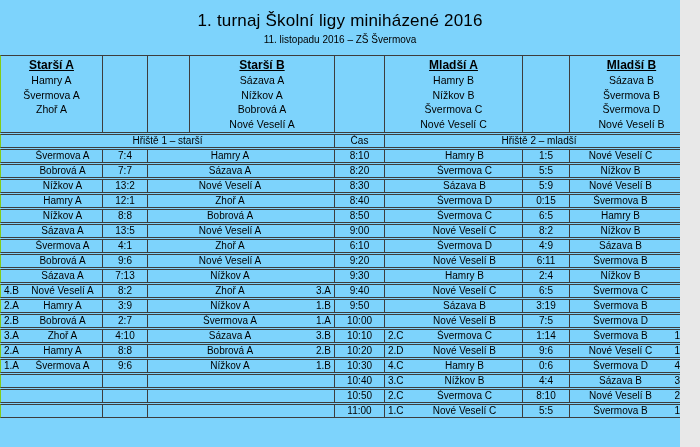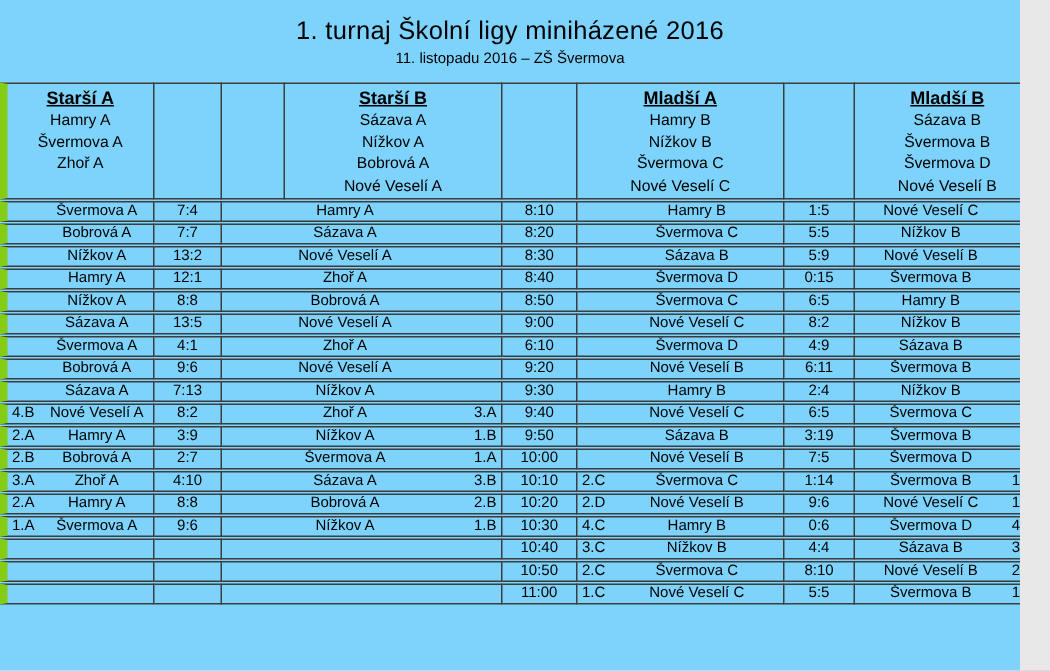--- a/index.html
+++ b/index.html
@@ -18,21 +18,21 @@
   table.sched{
     border-collapse:separate;border-spacing:0 1px;
     margin:9px auto 0 auto;width:694px;table-layout:fixed;
   }
   table.sched td{
     border:1px solid #3d3d3d;border-left:none;
     padding:0;font-size:10px;line-height:12px;height:12px;
     text-align:center;overflow:hidden;white-space:nowrap;
     box-sizing:border-box;
   }
-  table.sched tr td:first-child{border-left:5px solid #84cc16;}
+  table.sched tr td:first-child{border-left:1px solid #84cc16;}
   td.grp{vertical-align:top;height:76px;}
   .grp-name{
     font-size:12px;font-weight:bold;text-decoration:underline;
     line-height:16px;margin-top:1px;
   }
   .grp-team{font-size:10.5px;line-height:14.7px;}
   td.section{font-size:11px;height:15px;line-height:14px;}
   td.closing{font-size:11px;height:14px;line-height:13px;}
   .team{display:flex;align-items:center;height:100%;}
   .rank{width:22px;flex:0 0 22px;text-align:left;padding-left:3px;box-sizing:border-box;}
@@ -93,20 +93,25 @@
           <div class="grp-name">Mladší B</div>
           <div>
               <div class="grp-team">Sázava B</div>
               <div class="grp-team">Švermova B</div>
               <div class="grp-team">Švermova D</div>
               <div class="grp-team">Nové Veselí B</div>
             </div>
         </td>
       </tr>
 
+      <tr>
+        <td class="section" colspan="4">Hřiště 1 – starší</td>
+        <td class="section">Čas</td>
+        <td class="section" colspan="3">Hřiště 2 – mladší</td>
+      </tr>
 
       <tr>
       <td>
         <div class="team">
           <span class="rank"></span>
           <span class="nm">Švermova A</span>
         </div>
       </td>
       <td>7:4</td>
       <td colspan="2">

